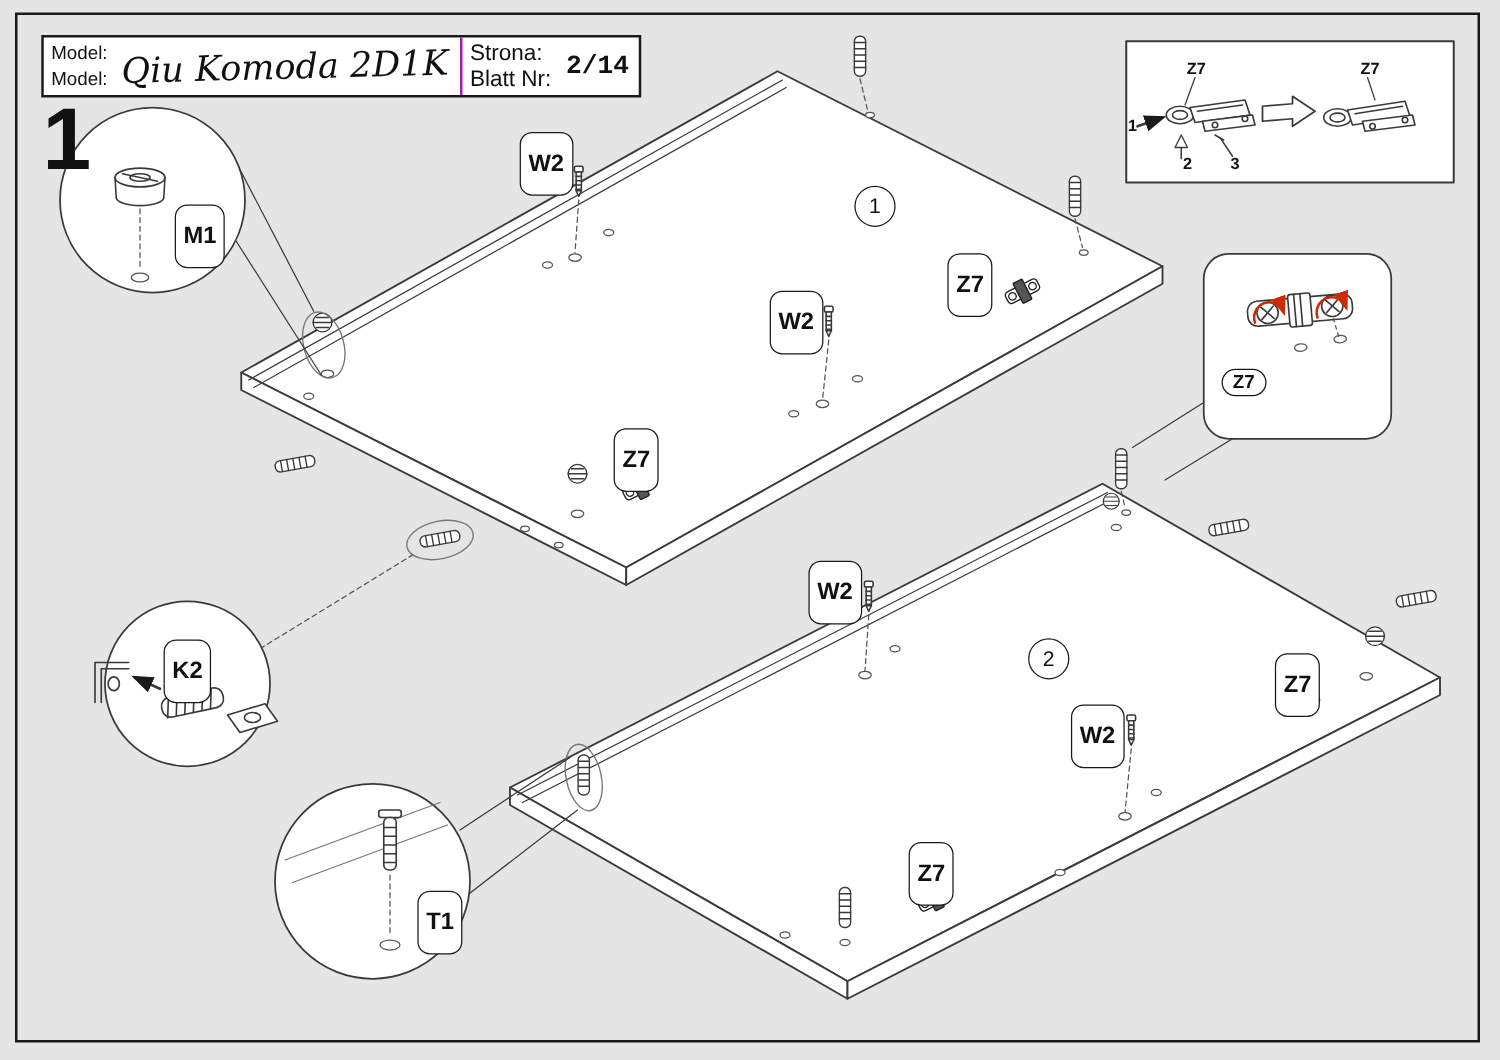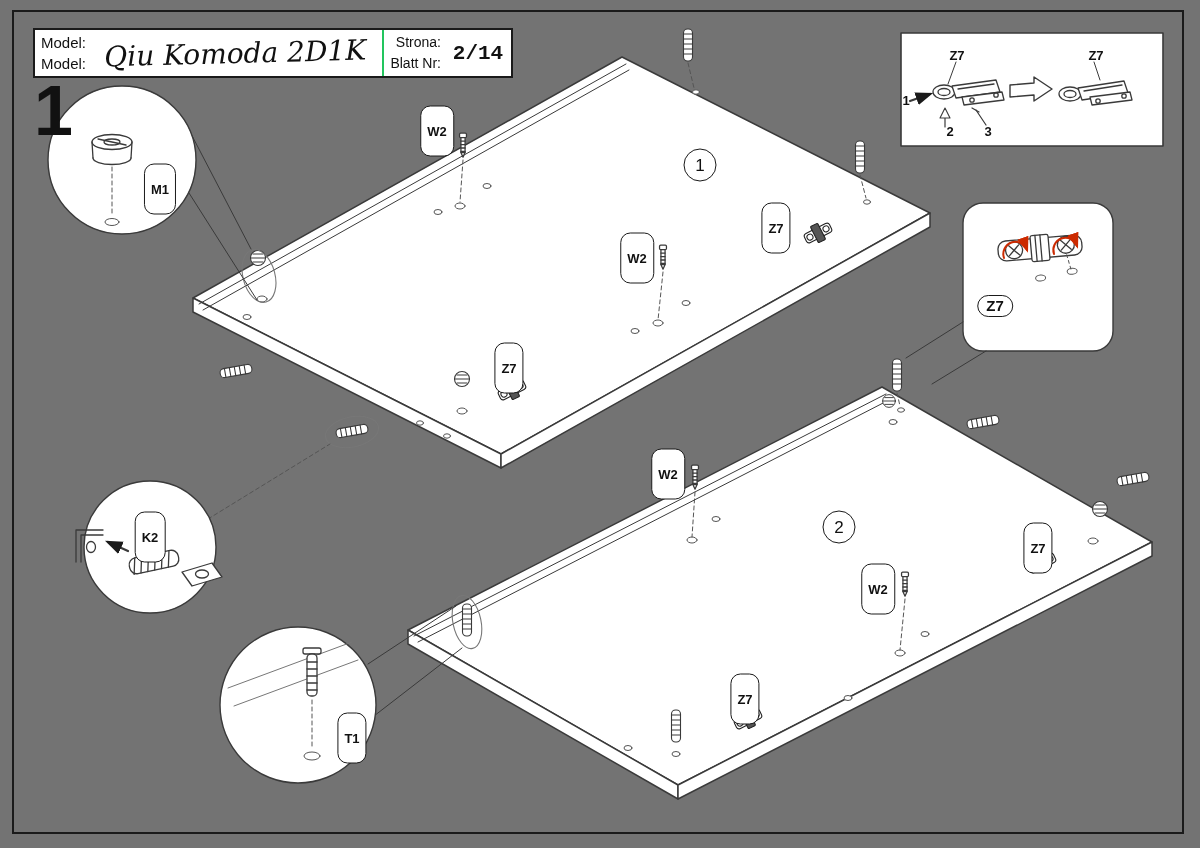--- a/index.html
+++ b/index.html
@@ -1,36 +1,36 @@
 <!DOCTYPE html>
 <html><head>
 <meta charset="utf-8">
 <style>
   html,body{margin:0;padding:0;background:#fff;}
-  .page{position:relative;width:1200px;height:848px;background:#737373;overflow:hidden;
+  .page{position:relative;width:1200px;height:848px;background:#e5e5e5;overflow:hidden;
         font-family:"Liberation Sans",sans-serif;color:#111;}
   .frame{position:absolute;left:12px;top:10px;width:1172px;height:824px;
          border:2px solid #1a1a1a;box-sizing:border-box;}
   .art{position:absolute;left:0;top:0;}
 
   
   .titleblock{position:absolute;left:33px;top:28px;width:480px;height:50px;
               border:2px solid #1a1a1a;background:#fff;display:flex;box-sizing:border-box;z-index:5;}
   .tb-labels{padding:2px 2px 0 6px;font-size:15px;line-height:21px;white-space:nowrap;}
   .tb-name{flex:1;display:flex;align-items:center;justify-content:center;
            font-family:"DejaVu Serif",serif;font-style:italic;font-size:28px;
            transform:rotate(-1.5deg);white-space:nowrap;overflow:hidden;}
-  .tb-pagecol{border-left:2px solid #22c55e;padding:2px 4px 0 6px;font-size:14px;line-height:21px;white-space:nowrap;text-align:right;}
+  .tb-pagecol{border-left:2px solid #a21caf;padding:2px 4px 0 6px;font-size:18px;line-height:21px;white-space:nowrap;}
   .tb-pageval{width:66px;display:flex;align-items:center;justify-content:center;
               font-weight:bold;font-size:21px;font-family:Liberation Mono, monospace;}
 
   .step-number{position:absolute;left:34px;top:76px;font-size:70px;font-weight:800;line-height:1;z-index:5;}
 
   .pill{position:absolute;transform:translate(-50%,-50%);border:1.6px solid #1a1a1a;
-        border-radius:10px;background:#fff;font-size:13px;font-weight:bold;
+        border-radius:10px;background:#fff;font-size:19px;font-weight:bold;
         padding:16px 6px;line-height:17px;z-index:6;white-space:nowrap;}
   .pill.big{font-size:15px;line-height:20px;border-radius:12px;padding:0 8px;}
   .circ{position:absolute;transform:translate(-50%,-50%);width:31px;height:31px;
         border:1.4px solid #1a1a1a;border-radius:50%;display:flex;align-items:center;
         justify-content:center;font-size:17px;background:#fff;z-index:6;}
   .hlabel{position:absolute;transform:translate(-50%,-50%);font-size:13px;font-weight:bold;z-index:6;}
 </style>
 </head>
 <body>
 

